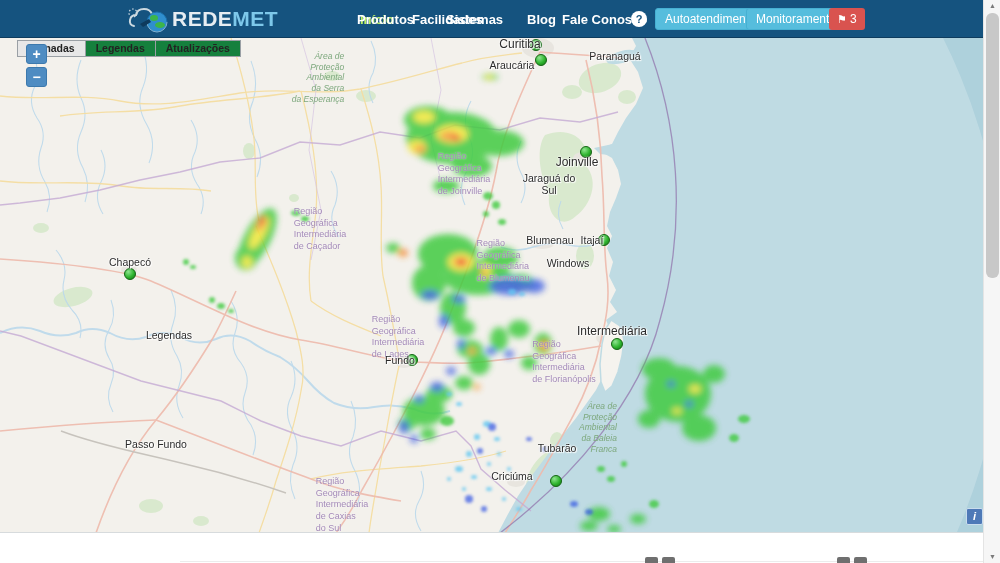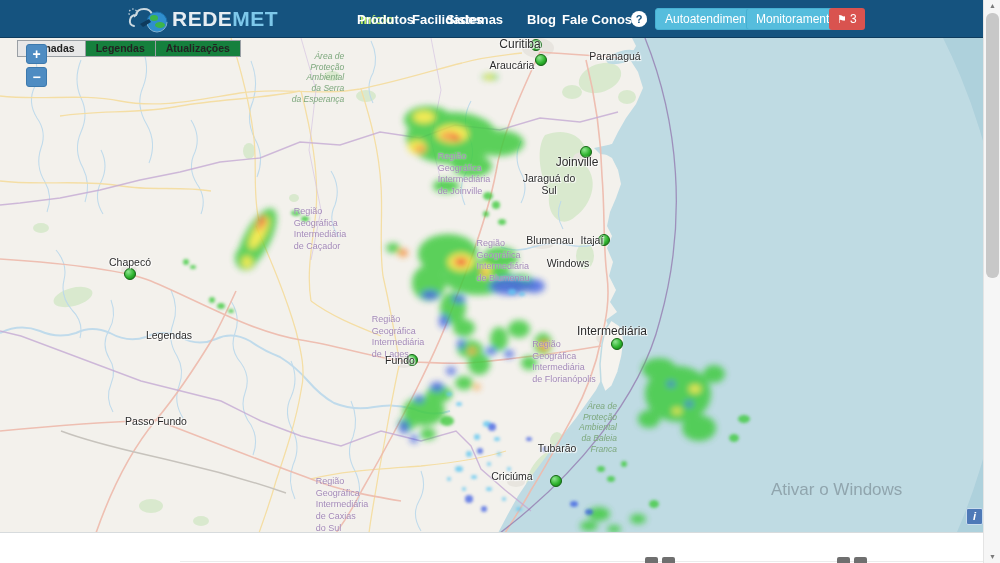--- a/index.html
+++ b/index.html
@@ -346,21 +346,21 @@
 Sul</div>
     <div class="city" style="left:550px; top:202px">Blumenau</div>
     <div class="city" style="left:592px; top:202px">Itajaí</div>
     <div class="city" style="left:568px; top:225px">Windows</div>
     <div class="city big" style="left:612px; top:293px">Intermediária</div>
     <div class="city" style="left:400px; top:322px">Fundo</div>
     <div class="city" style="left:557px; top:410px">Tubarão</div>
     <div class="city" style="left:512px; top:438px">Criciúma</div>
     <div class="city" style="left:130px; top:224px">Chapecó</div>
     <div class="city" style="left:169px; top:297px">Legendas</div>
-    <div class="city" style="left:156px; top:383px">Passo Fundo</div>
+    <div class="city" style="left:156px; top:406px">Passo Fundo</div>
 
     <div class="region" style="left:464px; top:136px">Região
 Geográfica
 Intermediária
 de Joinville</div>
     <div class="region" style="left:503px; top:223px">Região
 Geográfica
 Intermediária
 de Blumenau</div>
     <div class="region" style="left:320px; top:191px">Região
@@ -394,21 +394,20 @@
 
     <div class="tabbar">
       <div class="tab">Camadas</div>
       <div class="tab">Legendas</div>
       <div class="tab">Atualizações</div>
     </div>
 
     <div class="zoom-btn" style="top:6px">+</div>
     <div class="zoom-btn" style="top:29px">−</div>
 
-    <div class="watermark1">Ativar o Windows</div>
 
     <div class="info-btn">i</div>
   </div>
 
   <div id="navbar">
     <svg width="46" height="30" style="position:absolute;left:126px;top:4px">
       <circle cx="7" cy="9" r="4" fill="none" stroke="#d8e2e8" stroke-width="1.2" stroke-dasharray="1.5,2"></circle>
       <path d="M8,22 q-5,-1 -4,-6 q1,-5 6,-5 q1,-6 8,-6 q6,0 8,5 q6,-1 7,4" fill="none" stroke="#ccd9e0" stroke-width="2" stroke-linecap="round"></path>
       <circle cx="31" cy="18" r="10" fill="#2f8fce" stroke="#1b6fa8" stroke-width="1"></circle>
       <ellipse cx="28" cy="14" rx="4" ry="3" fill="#3cb54a"></ellipse>

